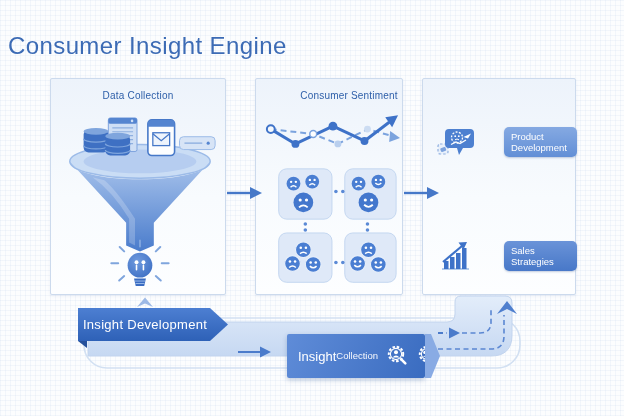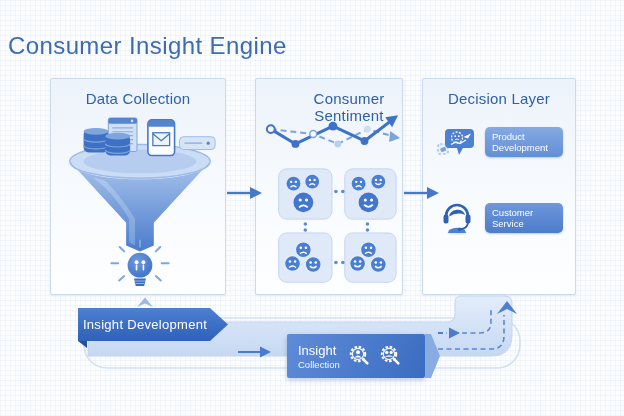--- a/index.html
+++ b/index.html
@@ -20,32 +20,33 @@
   .panel{
     position:absolute;box-sizing:border-box;top:78px;height:217px;
     background:linear-gradient(180deg,#edf3fb 0%,#f8fbfe 55%,#fdfeff 100%);
     border:1px solid #ccdaed;border-radius:2px;
     box-shadow:0 1px 3px rgba(120,150,190,.14);
   }
   .p1{left:50px;width:176px;}
   .p2{left:255px;width:148px;padding-left:40px;}
   .p3{left:422px;width:154px;}
   .panel-title{
-    margin:11px 0 0;text-align:center;font-size:15px;font-weight:400;
+    margin:11px 0 0;text-align:center;font-size:10px;font-weight:400;
     color:#2e5fa9;letter-spacing:.2px;
   }
   .p1-art{position:absolute;left:0;top:24px;width:100%;height:190px;}
   .p2-trend{position:absolute;left:0;top:30px;width:100%;height:58px;}
   .p2-grid{position:absolute;left:0;top:88px;width:100%;height:126px;}
   .dec-row{position:absolute;left:14px;width:140px;height:34px;display:flex;align-items:center;gap:8px;}
   .dec-ic{width:40px;height:34px;flex:none;}
   .dec-btn{
     box-sizing:border-box;width:78px;min-height:30px;border-radius:5px;color:#fff;
     font-size:9.5px;line-height:1.2;padding:4px 7px;display:flex;align-items:center;
     box-shadow:0 1px 2px rgba(60,90,140,.3);
+    margin-left:19px;
   }
   .b1{background:linear-gradient(180deg,#85a9e2,#628fd6);}
   .b2{background:linear-gradient(180deg,#6390d8,#4273c6);}
   .b3{background:linear-gradient(180deg,#6f97da,#4c7ccb);}
   .b4{background:linear-gradient(180deg,#6a93d8,#4878c8);}
   .overlay{position:absolute;left:0;top:0;width:624px;height:416px;pointer-events:none;}
   .banner-left{
     position:absolute;left:78px;top:308px;width:150px;height:33px;box-sizing:border-box;
     clip-path:polygon(0 0,88% 0,100% 50%,88% 100%,0 100%);
     background:linear-gradient(180deg,#4d7fd2,#2e61b7);
@@ -59,21 +60,21 @@
   .banner-mid{
     position:absolute;left:287px;top:334px;width:138px;height:44px;box-sizing:border-box;
     background:linear-gradient(115deg,#5f8cd8,#3a6cc0);border-radius:2px;
     display:flex;align-items:center;gap:7px;padding-left:11px;color:#fff;
     box-shadow:0 2px 5px rgba(47,82,143,.3);
   }
   .bm-chev{
     position:absolute;left:425px;top:334px;width:15px;height:44px;background:#89abe4;
     clip-path:polygon(0 0,40% 0,100% 50%,40% 100%,0 100%);
   }
-  .bm-text{display:flex;flex-direction:column;justify-content:center;}
+  .bm-text{display:flex;flex-direction:row;justify-content:center;}
   .bm-l1{font-size:13px;}
   .bm-l2{font-size:9.5px;opacity:.95;margin-top:1px;}
   .bm-ic{width:24px;height:24px;flex:none;}
 </style>
 </head>
 <body>
 
 <div class="stage">
 
   <div class="page-title">Consumer Insight Engine</div>
@@ -242,53 +243,52 @@
       <g transform="translate(124,98)">
           <circle r="8" fill="#4a7ed2" stroke="#e7effa" stroke-width="1.2"></circle>
           <circle cx="-2.6" cy="-2" r="1.3" fill="#fff"></circle>
           <circle cx="2.6" cy="-2" r="1.3" fill="#fff"></circle>
           <path d="M-3.4,1.6 Q0,5 3.4,1.6" stroke="#fff" stroke-width="1.5" fill="none"></path>
         </g>
     </svg>
   </section>
 
   <section class="panel p3">
-    <h2 class="panel-title">Decision Layer</h2>
 
     <div class="dec-row" style="top:46px">
       <svg class="dec-ic" viewBox="0 0 40 34">
         <rect x="1" y="19" width="10" height="10" rx="2" fill="#e8f0fb" stroke="#8fb0e0" stroke-width="1.2" stroke-dasharray="2.5,2"></rect>
         <rect x="3.5" y="22.5" width="5.5" height="4" rx="1" fill="#7da3de" transform="rotate(-20 6.2 24.5)"></rect>
         <path d="M12,4 h21 a4,4 0 0 1 4,4 v11 a4,4 0 0 1 -4,4 h-7 l-4,7 l-2,-7 h-8 a4,4 0 0 1 -4,-4 v-11 a4,4 0 0 1 4,-4 z" fill="#4d80d0"></path>
         <circle cx="20" cy="12.5" r="5.5" fill="none" stroke="#fff" stroke-width="1.3" stroke-dasharray="2,1.4"></circle>
         <circle cx="18.2" cy="11.2" r="0.9" fill="#fff"></circle>
           <circle cx="21.8" cy="11.2" r="0.9" fill="#fff"></circle>
         <path d="M18,14.8 Q20,13.2 22,14.8" stroke="#fff" stroke-width="1" fill="none"></path>
         <path d="M26.5,12 l7.5,-3.5 l-3,5 z" fill="#fff"></path>
         <path d="M14,19.5 l5,-2.5 l4,1.5 l6,-3.5" stroke="#fff" stroke-width="1.3" fill="none"></path>
       </svg>
       <div class="dec-btn b1">Product Development</div>
     </div>
 
 
-    <div class="dec-row" style="top:122px">
+
+    <div class="dec-row" style="top:160px">
       <svg class="dec-ic" viewBox="0 0 40 34">
-        <ellipse cx="20" cy="32" rx="10" ry="1.8" fill="#dce7f6"></ellipse>
-        <path d="M12,29 q8,-4.5 16,0 l1,3 h-18 z" fill="#4d80d0"></path>
-        <circle cx="20" cy="17" r="8.5" fill="#ffffff"></circle>
-        <path d="M12,15.5 a8.5,8.5 0 0 1 16.2,-1.5 q-8,-3.5 -16.2,1.5 z" fill="#2f62b5"></path>
-        <path d="M9,15 a11,11 0 0 1 22,0" stroke="#2f62b5" stroke-width="2.6" fill="none"></path>
-        <rect x="6.5" y="13.5" width="5" height="9" rx="2.2" fill="#2f62b5"></rect>
-        <rect x="28.5" y="13.5" width="5" height="9" rx="2.2" fill="#2f62b5"></rect>
-        <path d="M31,22 q-1,6 -8,6.3" stroke="#2f62b5" stroke-width="1.8" fill="none"></path>
-        <circle cx="22.6" cy="28.3" r="1.8" fill="#2f62b5"></circle>
+        <path d="M5,30 h27" stroke="#9ab8e4" stroke-width="1.5"></path>
+        <g fill="#3e72c8">
+          <rect x="7" y="22" width="4.5" height="8"></rect>
+          <rect x="13" y="18" width="4.5" height="12"></rect>
+          <rect x="19" y="14" width="4.5" height="16"></rect>
+          <rect x="25" y="9" width="4.5" height="21"></rect>
+        </g>
+        <path d="M6,23 L25,7" stroke="#3e72c8" stroke-width="2.2"></path>
+        <path d="M21.5,3.5 L30,3 L26.5,10.5 Z" fill="#3e72c8"></path>
       </svg>
-      <div class="dec-btn b3">Customer Service</div>
+      <div class="dec-btn b4">Sales Strategies</div>
     </div>
-
   </section>
 
   <svg class="overlay" viewBox="0 0 624 416">
     <defs>
       <linearGradient id="gPipe" x1="0" y1="0" x2="0" y2="1">
         <stop offset="0" stop-color="#e3edfa"></stop>
           <stop offset="1" stop-color="#c6d8f2"></stop>
       </linearGradient>
     </defs>
     <rect x="84" y="318" width="436" height="50" rx="23" fill="none" stroke="#d2e0f2" stroke-width="1.6"></rect>

